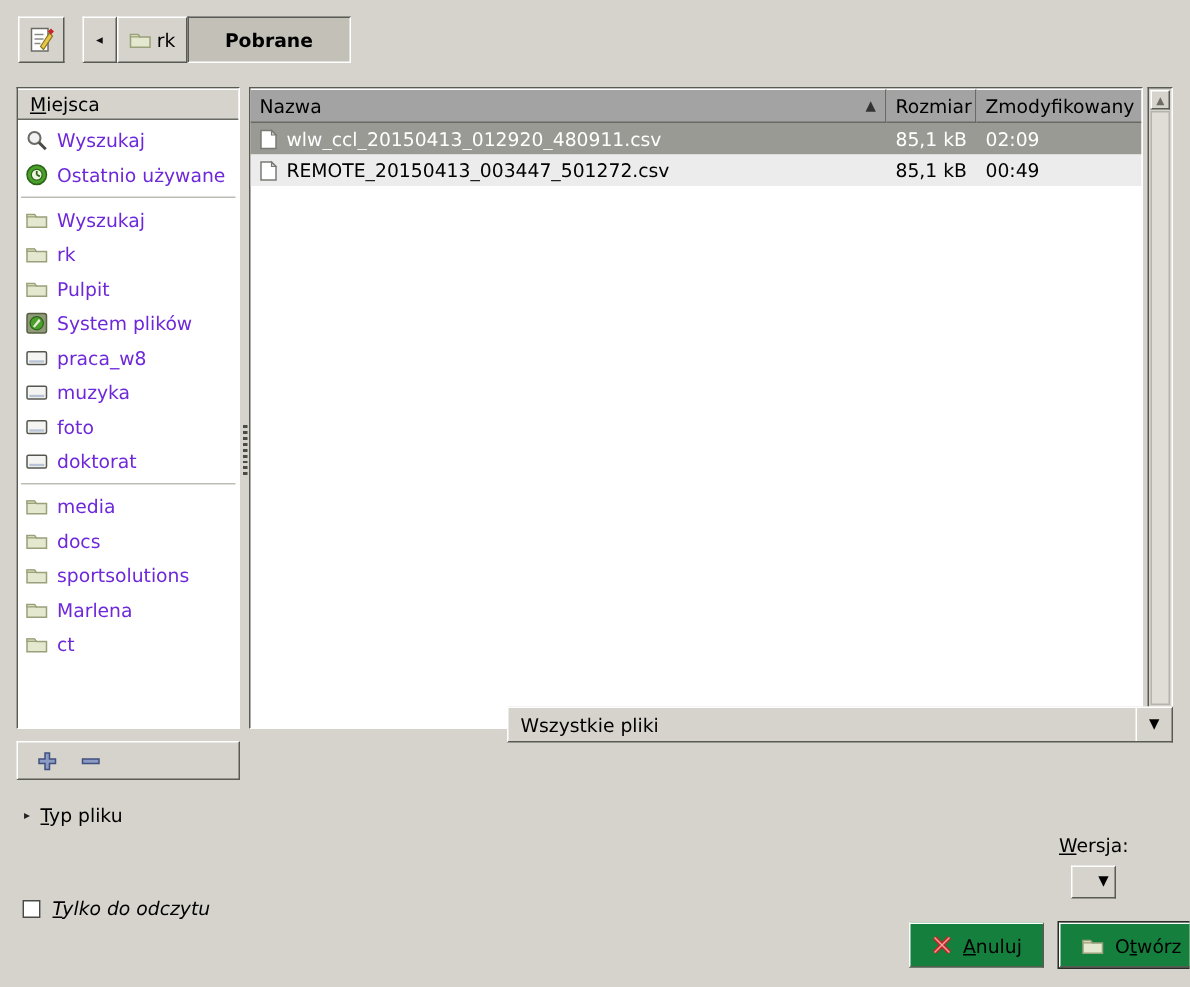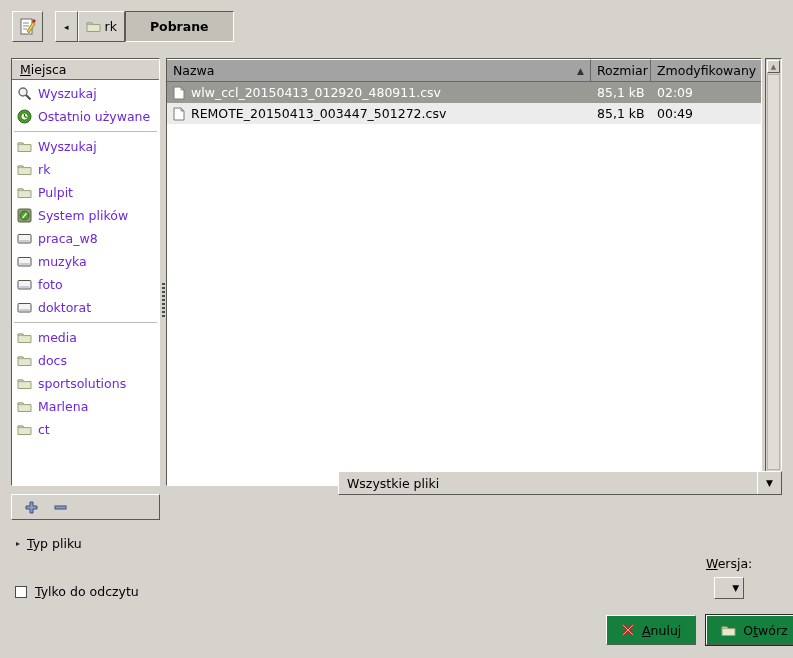--- a/index.html
+++ b/index.html
@@ -315,26 +315,27 @@
     align-items: center;
     justify-content: flex-end;
     padding-right: 4px;
     font-size: 9px;
     cursor: default;
   }
 
   
   #readonly-group {
     position: absolute;
-    left: 15px; top: 584px;
+    left: 15px; top: 598px;
     display: flex;
     align-items: center;
     gap: 8px;
     font-size: 12.5px;
     cursor: default;
+    font-style: italic;
   }
   .checkbox {
     width: 12px; height: 12px;
     background: #ffffff;
     border: 1px solid #4a4a46;
     box-sizing: border-box;
   }
 
   
   #action-buttons {

